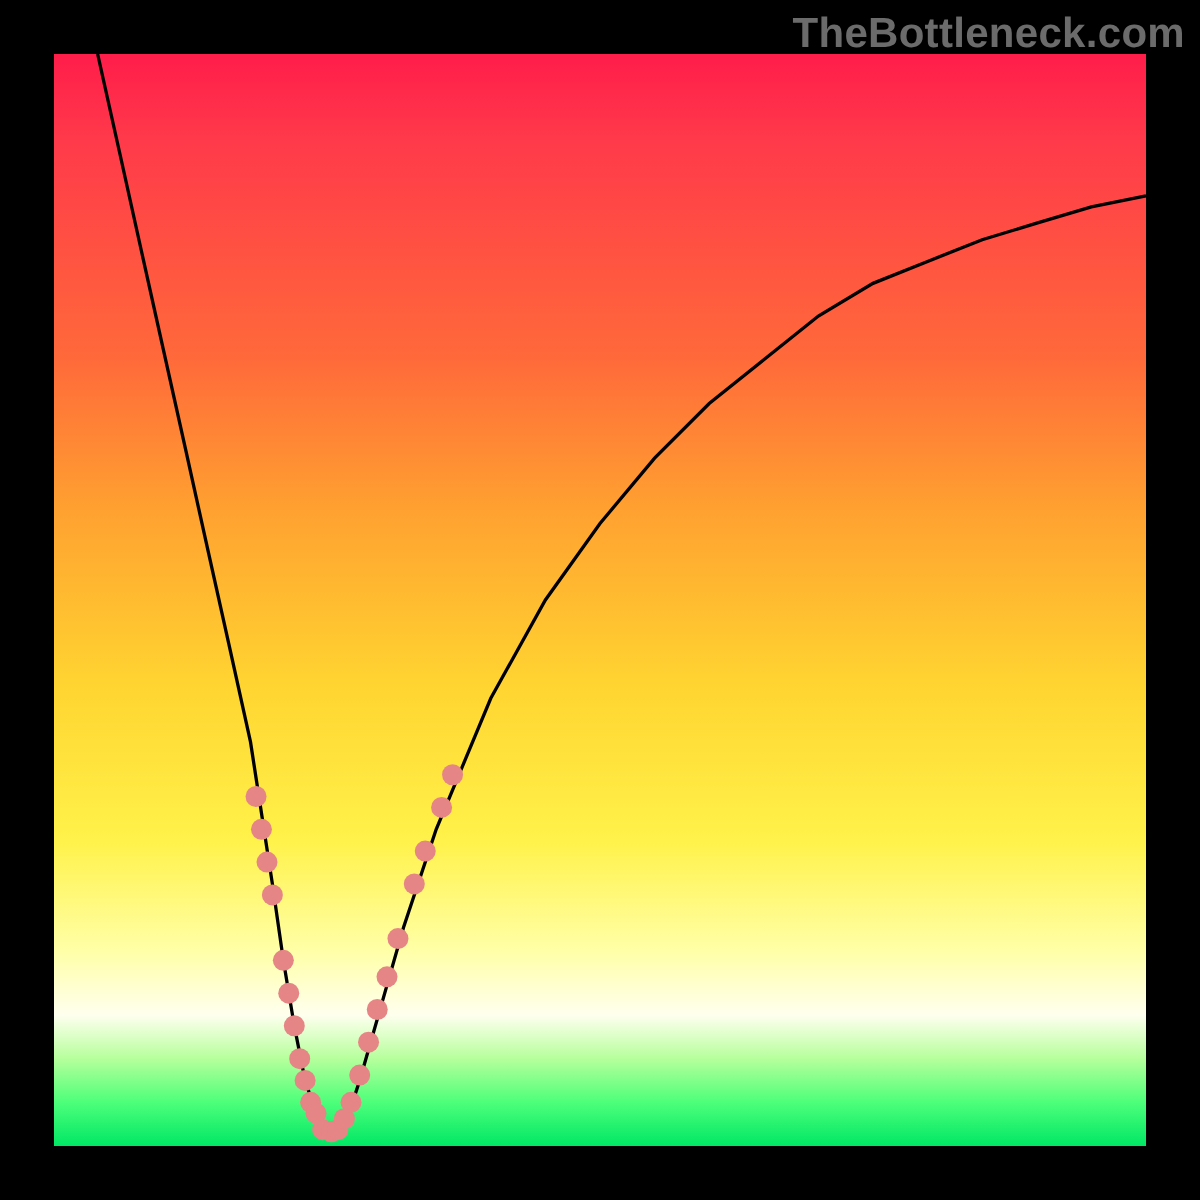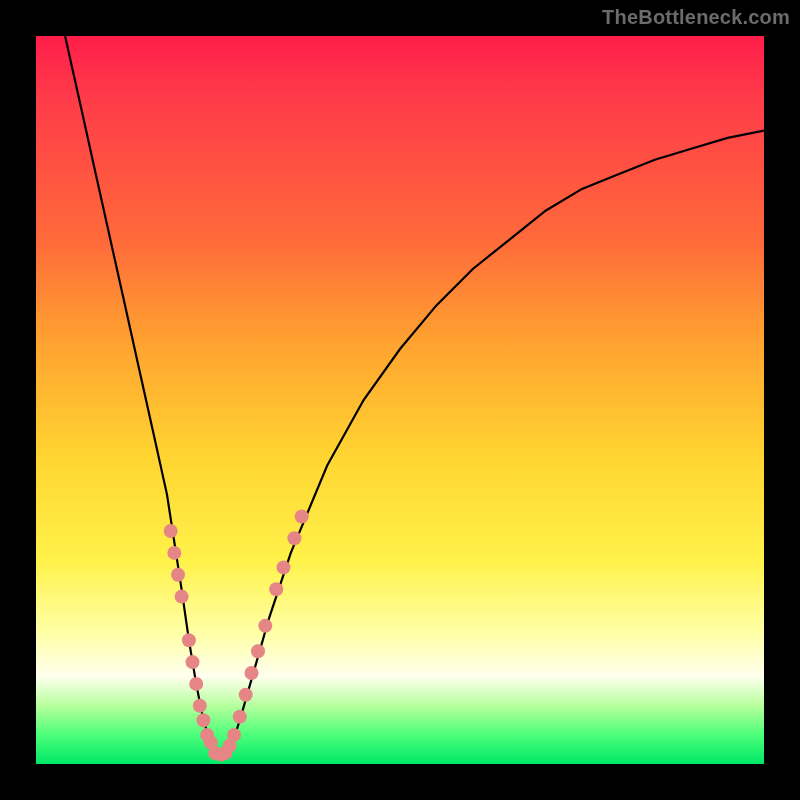--- a/index.html
+++ b/index.html
@@ -44,21 +44,21 @@
     left: 0;
     top: 0;
     width: 728px;
     height: 728px;
     overflow: visible;
   }
   .watermark {
     position: absolute;
     top: 6px;
     right: 10px;
-    font-size: 20px;
+    font-size: 28px;
     font-weight: 600;
     letter-spacing: 0.2px;
     color: #6b6b6b;
     user-select: none;
   }
 </style>
 </head>
 <body>
 
 <div class="frame">

